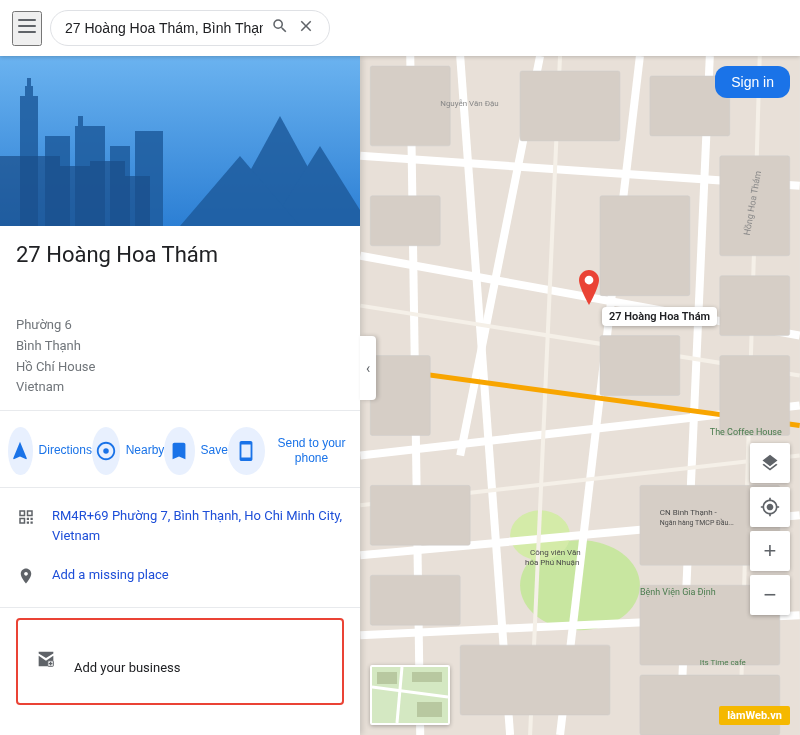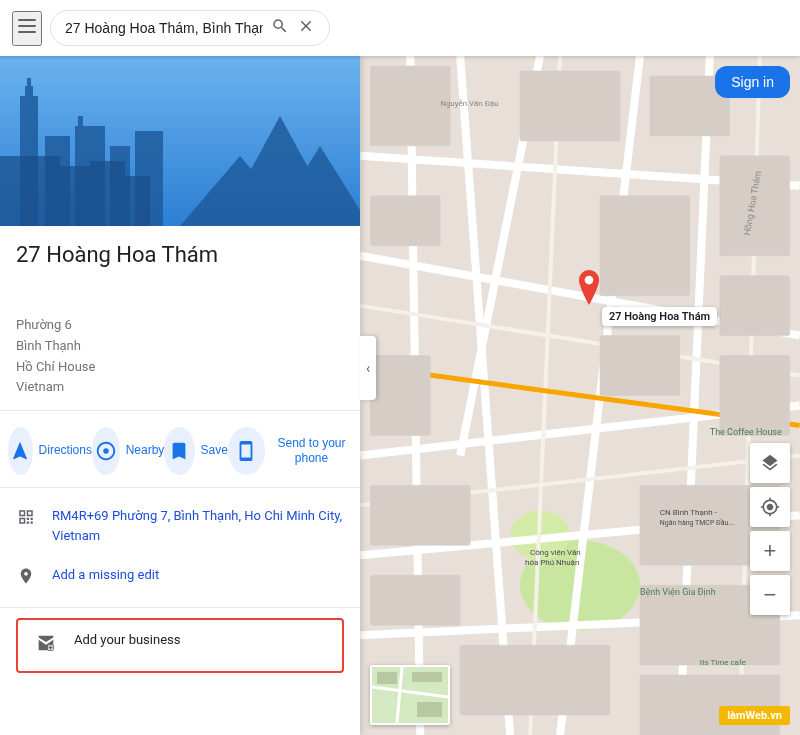--- a/index.html
+++ b/index.html
@@ -154,22 +154,22 @@
     }
     .info-row-text {
       font-size: 13px;
       color: #1d4ed8;
       line-height: 1.5;
     }
 
     
     .add-business-row {
       display: flex;
-      align-items: flex-start;
-      padding: 12px 16px;
+      align-items: flex-end;
+      padding: 28px 16px;
       gap: 16px;
       cursor: pointer;
       border: 2px solid #ea4335;
       margin: 4px 8px;
       border-radius: 4px;
     }
     .add-business-icon {
       color: #5f6368;
       font-size: 20px;
       min-width: 24px;
@@ -413,21 +413,21 @@
           </svg>
         </span>
         <span class="info-row-text">RM4R+69 Phường 7, Bình Thạnh, Ho Chi Minh City, Vietnam</span>
       </div>
       <div class="info-row">
         <span class="info-row-icon">
           <svg width="18" height="18" viewBox="0 0 24 24" fill="#5f6368">
             <path d="M12 2C8.13 2 5 5.13 5 9c0 5.25 7 13 7 13s7-7.75 7-13c0-3.87-3.13-7-7-7zm0 9.5c-1.38 0-2.5-1.12-2.5-2.5s1.12-2.5 2.5-2.5 2.5 1.12 2.5 2.5-1.12 2.5-2.5 2.5z"></path>
           </svg>
         </span>
-        <span class="info-row-text">Add a missing edit</span>
+        <span class="info-row-text">Add a missing place</span>
       </div>
     </div>
 
     <div style="padding: 6px 8px 10px 8px;">
       <div class="add-business-row">
         <span class="add-business-icon">
           <svg width="22" height="22" viewBox="0 0 24 24" fill="#5f6368">
             <path d="M20 4H4v2l8 5 8-5V4zm0 4.45L12 14 4 8.45V20h16V8.45z"></path>
             <rect x="14" y="14" width="6" height="6" rx="1" fill="#fff" stroke="#5f6368" stroke-width="1"></rect>
             <line x1="17" y1="15" x2="17" y2="19" stroke="#5f6368" stroke-width="1.5"></line>

